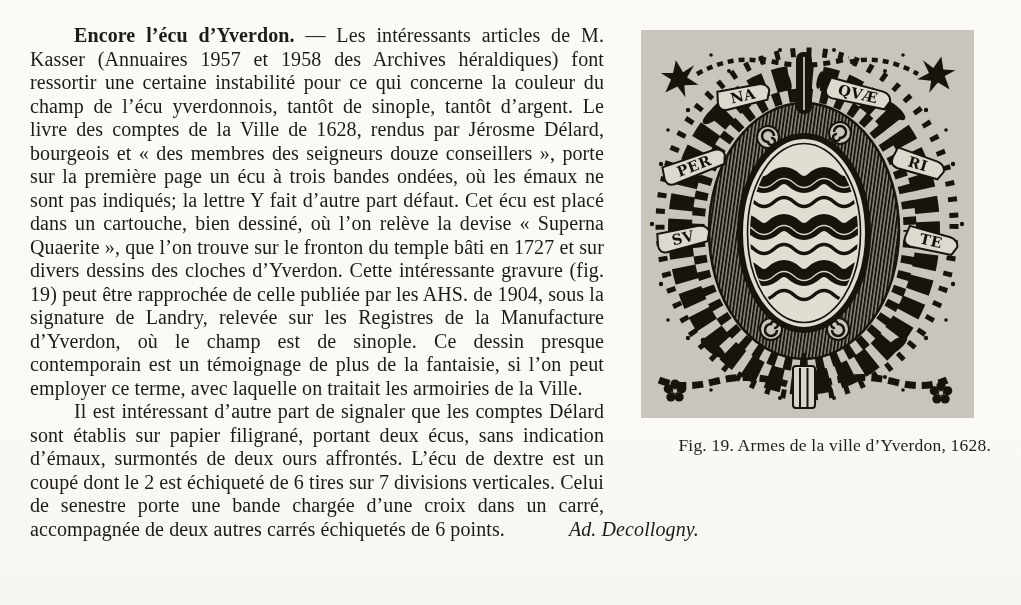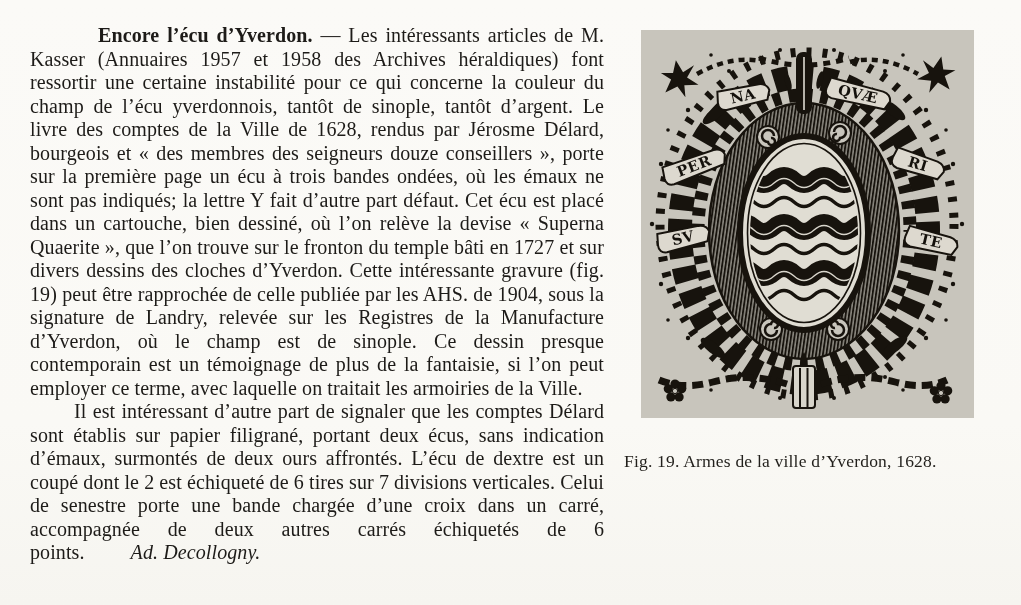--- a/index.html
+++ b/index.html
@@ -17,35 +17,35 @@
     background: linear-gradient(180deg, #fbfaf7 0%, #faf9f5 70%, #f6f5f0 100%);
   }
   p.body-text {
     margin: 0;
     font-size: 20px;
     line-height: 23.5px;
     text-align: justify;
     letter-spacing: 0.1px;
   }
   .indent { text-indent: 44px; }
-  .b { font-weight: bold; margin-left: 24px; }
+  .b { font-weight: bold; }
   .i { }
-  .sig { font-style: italic; margin-left: 46px; white-space: nowrap; }
+  .sig { font-style: italic; margin-left: 64px; white-space: nowrap; }
   .figure-block {
     float: right;
     width: 367px;
     margin-left: 20px;
     margin-bottom: 54px;
     padding-top: 6px;
   }
   .engraving-wrap { width: 333px; margin: 0 auto; }
   .engraving-wrap svg { display: block; }
   .caption {
-    margin-top: 33px;
-    text-align: left;
+    margin-top: 17px;
+    text-align: right;
     font-size: 17.5px;
     letter-spacing: 0.2px;
     color: #211f1b;
   }
   .scroll-text {
     font-family: "DejaVu Serif", serif;
     font-size: 14.5px;
     font-weight: bold;
     fill: #14110c;
     text-anchor: middle;

